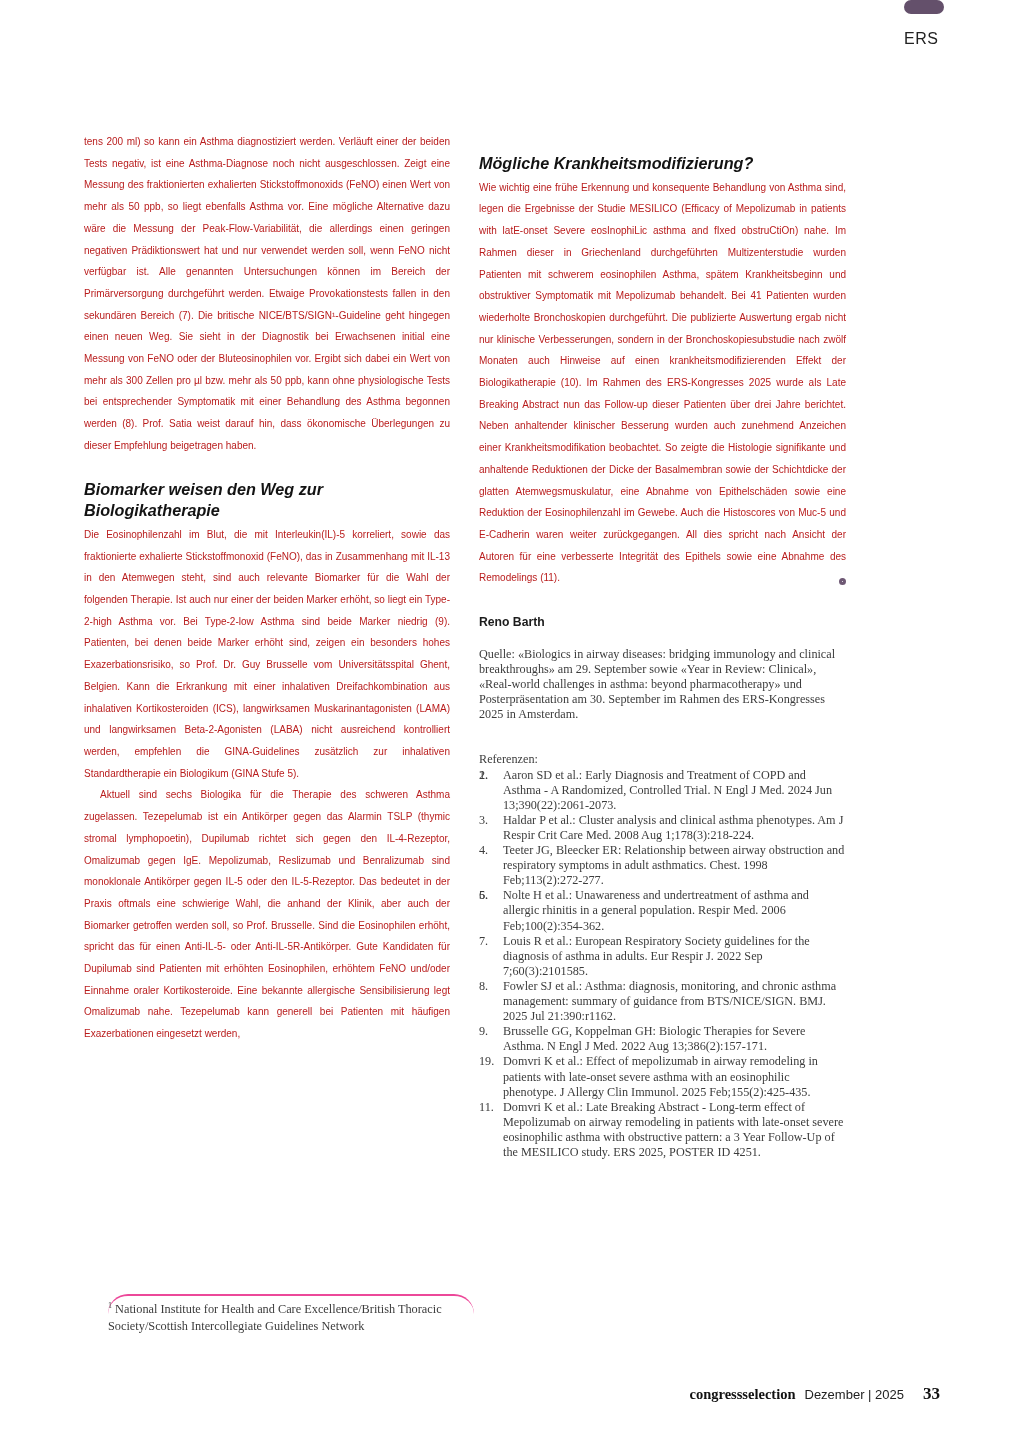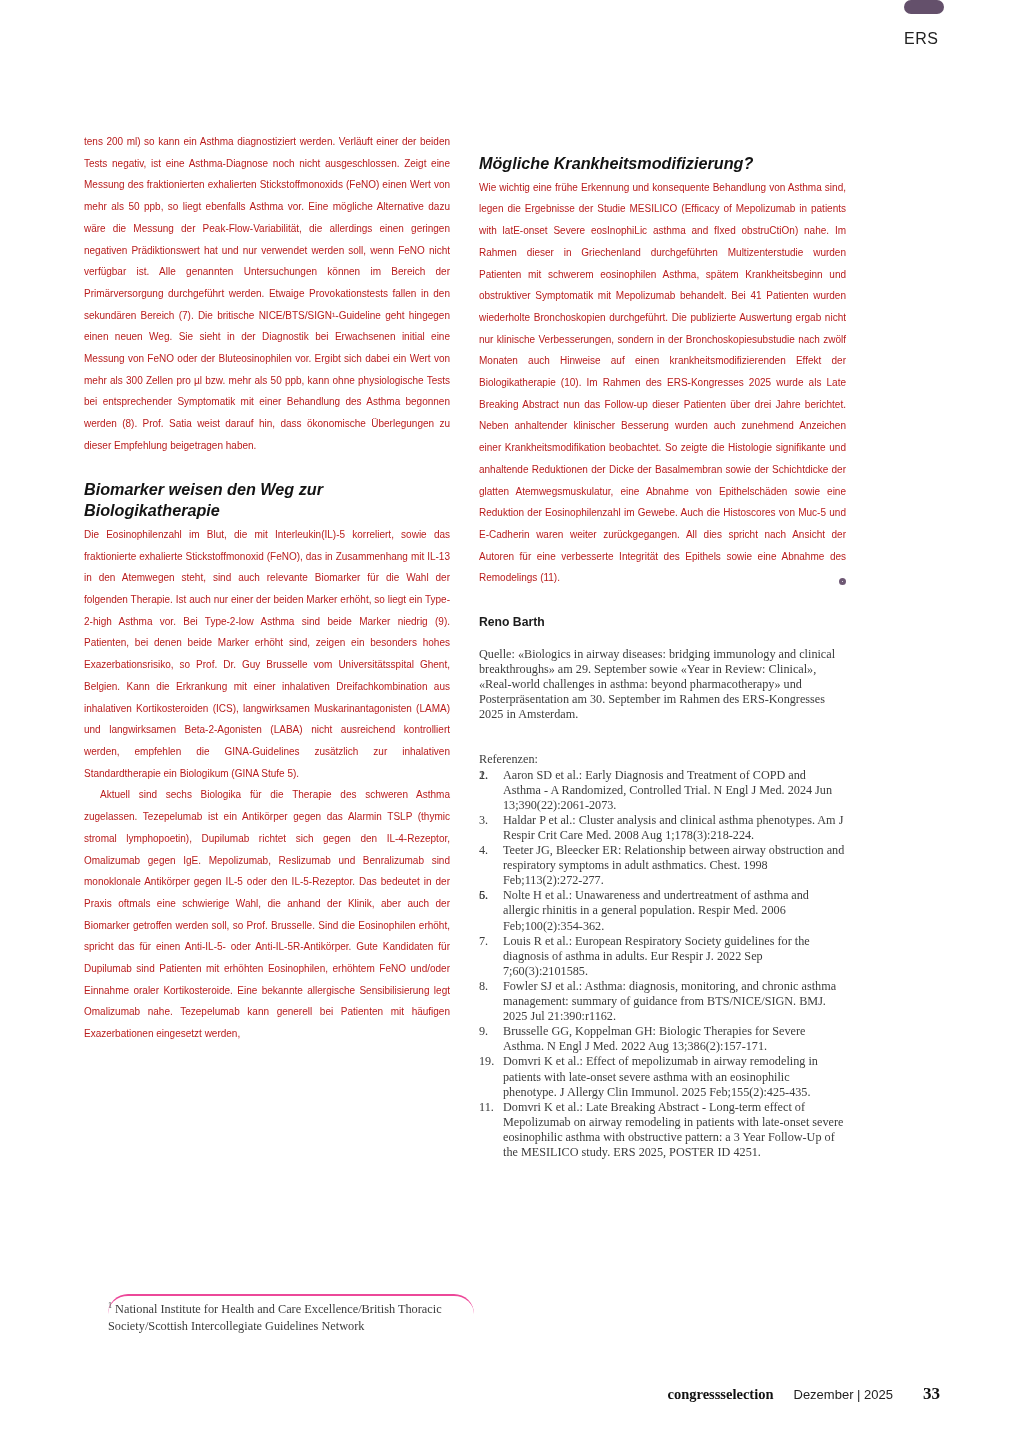--- a/index.html
+++ b/index.html
@@ -85,21 +85,21 @@
     font-size: 12.3px;
     line-height: 17px;
     color: #3c3c3c;
     margin-left: 24px;
   }
   .footer {
     position: absolute;
     right: 84px; top: 1384px;
     display: flex;
     align-items: baseline;
-    gap: 20px;
+    gap: 9px;
   }
   .footer-magazine {
     font-family: "Liberation Serif", "DejaVu Serif", serif;
     font-weight: 700;
     font-size: 14.5px;
     color: #111111;
   }
   .footer-issue {
     font-size: 13px;
     color: #222222;

